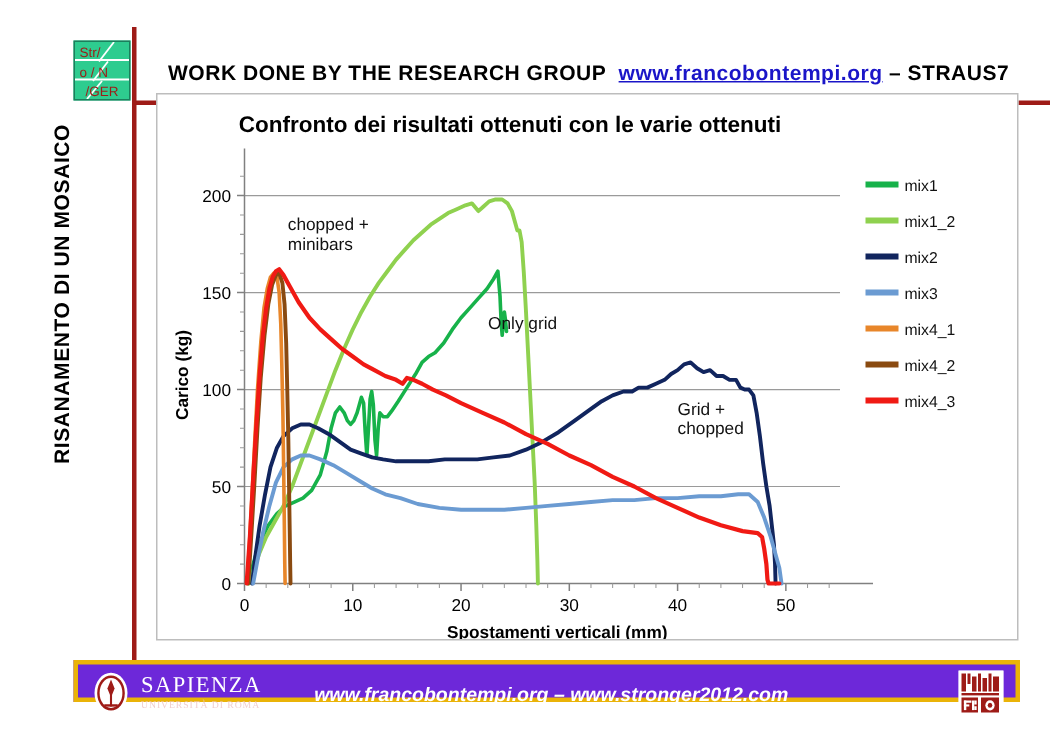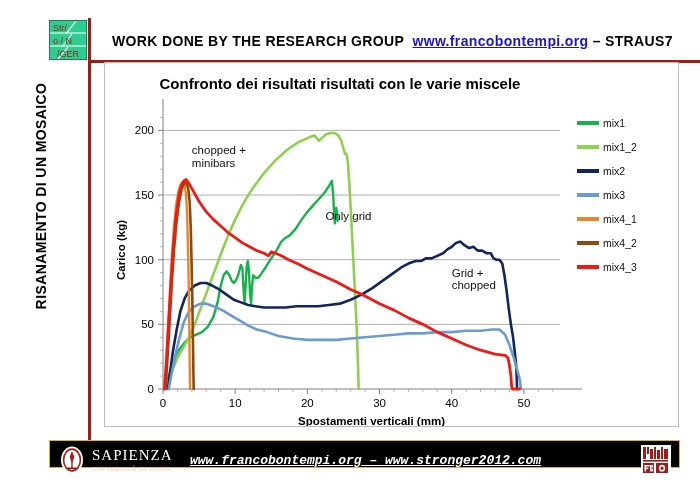--- a/index.html
+++ b/index.html
@@ -1,20 +1,20 @@
 <!DOCTYPE html>
 <html><head>
 <meta charset="utf-8">
 <style>
   html,body{margin:0;padding:0;background:#ffffff;}
   body{width:700px;height:495px;position:relative;overflow:hidden;
        font-family:"Liberation Sans",sans-serif;color:#000;}
 
   
-  #header{position:absolute;left:0;top:0;width:700px;height:62px;}
+  #header{position:absolute;left:0;top:7px;width:700px;height:62px;}
   #logo-badge{position:absolute;left:49px;top:20px;width:38px;height:40px;
      background:#2ecc8f;border:1px solid #1b7f5c;box-sizing:border-box;}
   #logo-badge svg{display:block;}
   #header-title{position:absolute;left:112px;top:33px;font-size:14px;
      font-weight:bold;letter-spacing:.35px;white-space:nowrap;}
   #header-title .link{color:#1a15c8;text-decoration:underline;}
   #hdr-rule{position:absolute;left:88px;top:60px;width:612px;height:3px;background:#9e1b17;}
   #vert-rule{position:absolute;left:88px;top:18px;width:3px;height:424px;background:#9e1b17;}
 
   
@@ -29,29 +29,29 @@
      font-size:15px;font-weight:bold;}
   #chart-svg{position:absolute;left:0;top:0;}
 
   .axis-label{font-size:11.5px;font-weight:bold;font-family:"Liberation Sans",sans-serif;}
   .tick-text{font-size:11.5px;font-family:"Liberation Sans",sans-serif;fill:#000;}
   .annot{font-size:11.5px;font-family:"Liberation Sans",sans-serif;fill:#111;}
   .legend-text{font-size:10.5px;font-family:"Liberation Sans",sans-serif;fill:#111;}
 
   
   #footer{position:absolute;left:49px;top:440px;width:631px;height:28px;
-     background:#000000;border:1px solid #eab308;box-sizing:border-box;}
+     background:#6d28d9;border:3px solid #eab308;box-sizing:border-box;}
   #sapienza-wrap{position:absolute;left:8px;top:4px;display:flex;align-items:center;gap:6px;}
   #sap-name{color:#fff;font-family:"Liberation Serif",serif;font-size:15px;
      letter-spacing:1px;line-height:1;}
   #sap-sub{color:#f0cfcf;font-family:"Liberation Serif",serif;font-size:6.5px;
      letter-spacing:.6px;margin-top:2px;}
   #footer-link{position:absolute;left:0;top:0;width:631px;height:38px;
      display:flex;align-items:center;justify-content:center;}
-  #footer-link span{color:#fff;font-family:Liberation Mono, monospace;font-size:13px;
+  #footer-link span{color:#fff;font-family:Liberation Sans, sans-serif;font-size:13px;
      font-weight:bold;font-style:italic;text-decoration:underline;}
   #fbo-mark{position:absolute;right:8px;top:4px;width:30px;height:30px;background:#fff;}
 </style>
 </head>
 <body>
 
 <div id="header">
 
   <div id="logo-badge">
     <svg width="36" height="38" viewBox="0 0 36 38">
@@ -73,21 +73,21 @@
   </div>
 
   <div id="hdr-rule"></div>
 </div>
 
 <div id="vert-rule"></div>
 
 <div id="side-title">RISANAMENTO DI UN MOSAICO</div>
 
 <div id="chart-frame">
-  <div id="chart-title">Confronto dei risultati risultati con le varie miscele</div>
+  <div id="chart-title">Confronto dei risultati ottenuti con le varie ottenuti</div>
   <svg id="chart-svg" width="573" height="363">
       <line x1="58" y1="261.34883720930236" x2="455" y2="261.34883720930236" stroke="#9a9a9a" stroke-width="0.8"></line>
       <line x1="58" y1="196.69767441860466" x2="455" y2="196.69767441860466" stroke="#9a9a9a" stroke-width="0.8"></line>
       <line x1="58" y1="132.04651162790697" x2="455" y2="132.04651162790697" stroke="#9a9a9a" stroke-width="0.8"></line>
       <line x1="58" y1="67.39534883720933" x2="455" y2="67.39534883720933" stroke="#9a9a9a" stroke-width="0.8"></line>
       <line x1="58" y1="326" x2="477" y2="326" stroke="#808080" stroke-width="1"></line>
       <line x1="58" y1="36" x2="58" y2="326" stroke="#808080" stroke-width="1"></line>
       <line x1="53" y1="326" x2="58" y2="326" stroke="#808080" stroke-width="1"></line>
       <text x="49" y="330" text-anchor="end" class="tick-text">0</text>
       <line x1="53" y1="261.34883720930236" x2="58" y2="261.34883720930236" stroke="#808080" stroke-width="1"></line>

